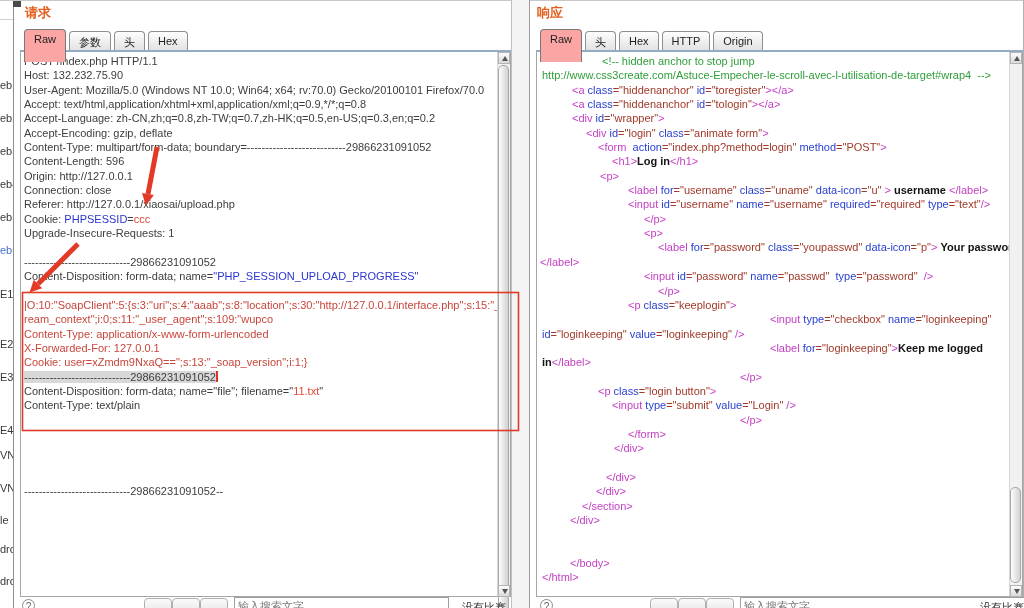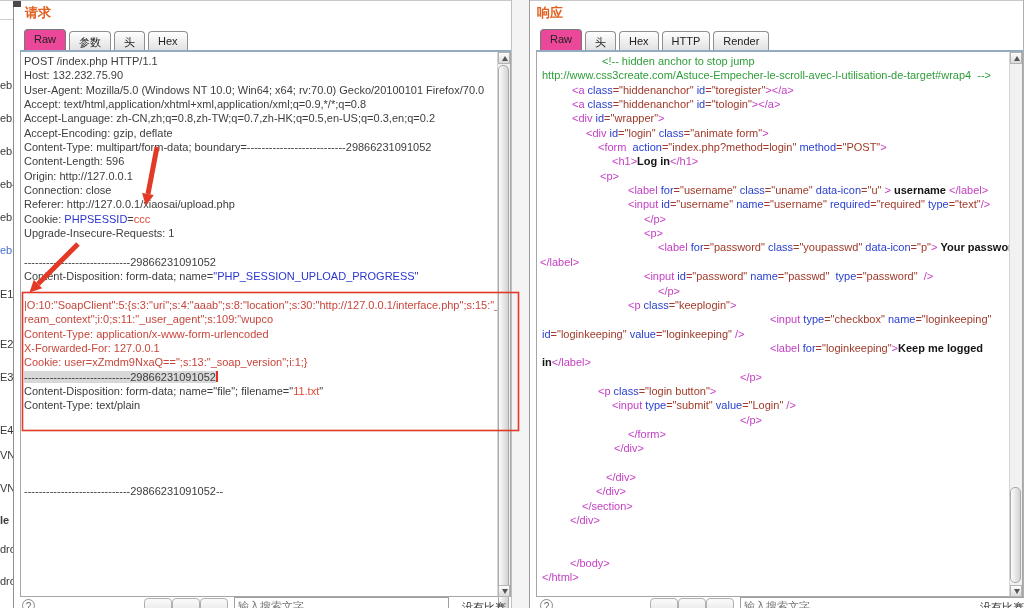--- a/index.html
+++ b/index.html
@@ -2,35 +2,35 @@
 <html><head>
 <meta charset="utf-8">
 <style>
   html,body{margin:0;padding:0}
   body{width:1024px;height:608px;position:relative;overflow:hidden;background:#fff;
        font-family:"Liberation Sans",sans-serif;}
   
   .bg-strip{position:absolute;left:0;top:0;width:13px;height:608px;background:#fff;overflow:hidden;border-right:1px solid #8f8f8f;}
   .bg-strip .itm{position:absolute;left:0;font-size:11px;color:#3a3a3a;white-space:nowrap;}
   .bg-strip .itm.blue{color:#4a6fd0}
-  .bg-strip .itm.bold{font-weight:bold}
+  .bg-strip .itm.bold{font-weight:normal}
   .bg-strip .hr{position:absolute;left:0;top:19px;width:13px;height:1px;background:#cfcfcf}
   .chrome-blob{position:absolute;left:13px;top:0;width:8px;height:7px;background:#4a4a4a}
   .top-line{position:absolute;left:0;top:0;width:1024px;height:1px;background:#c8c8c8}
   .right-line{position:absolute;left:1023px;top:0;width:1px;height:608px;background:#b0b0b0}
   .divider-l{position:absolute;left:511px;top:0;width:1px;height:608px;background:#c0c0c0}
   .divider-gap{position:absolute;left:512px;top:0;width:17px;height:608px;background:#f4f4f4}
   .divider-r{position:absolute;left:529px;top:0;width:1px;height:608px;background:#9b9b9b}
   
   .panel-title{position:absolute;top:4px;font-size:13px;font-weight:bold;color:#e2601f;}
   .tabs{position:absolute;top:30px;height:20px;display:flex;gap:3px;z-index:2}
   .tab{box-sizing:border-box;height:19px;margin-top:1px;padding:3px 9px 0;font-size:11px;color:#222;
        background:linear-gradient(#fefefe,#e2e2e2);border:1px solid #8f8f8f;border-bottom:none;
        border-radius:4px 4px 0 0;white-space:nowrap;}
-  .tab.sel{height:21px;margin-top:-1px;background:#ec4899;border-color:#787878;position:relative;z-index:3;}
+  .tab.sel{height:33px;margin-top:-1px;background:#fca5a5;border-color:#787878;position:relative;z-index:3;}
   .editor{position:absolute;top:50px;height:547px;box-sizing:border-box;background:#fff;
           border:1px solid #a6a6a6;border-top:2px solid #93acc4;}
   .editor .content{position:absolute;left:0;top:0;right:13px;bottom:0;overflow:hidden;
           padding:2px 0 0 3px;font-size:11px;line-height:14.35px;white-space:pre;}
   .code-line{height:14.35px;}
   .s-p{color:#3d3d3d}.s-b{color:#2b35cf}.s-r{color:#e04937}.s-m{color:#c8463c}
   .s-c{color:#2f9e3a;}.s-t{color:#c43fc4}.s-a{color:#2b40d0}
   .s-v{color:#a03a2a}.s-x{color:#141414;font-weight:bold}
   .hl-span{background:#d8d8d8}
   .caret{display:inline-block;width:2px;height:11px;background:#e03226;vertical-align:-1px}
@@ -114,21 +114,21 @@
   </div>
 </div>
 
 <div>
   <div class="panel-title" style="left:537px">响应</div>
   <div class="tabs" style="left:540px" id="resp-tabs">
       <div class="tab sel">Raw</div>
       <div class="tab">头</div>
       <div class="tab">Hex</div>
       <div class="tab">HTTP</div>
-      <div class="tab">Render</div>
+      <div class="tab">Origin</div>
     </div>
   <div class="editor" style="left:536px;width:487px">
     <div class="content" id="resp-content"><div class="code-line" style="padding-left: 62px;"><span class="s-c">&lt;!-- hidden anchor to stop jump</span></div><div class="code-line" style="padding-left: 2px;"><span class="s-c">http://www.css3create.com/Astuce-Empecher-le-scroll-avec-l-utilisation-de-target#wrap4  --&gt;</span></div><div class="code-line" style="padding-left: 32px;"><span class="s-t">&lt;a </span><span class="s-a">class</span><span class="s-v">="hiddenanchor" </span><span class="s-a">id</span><span class="s-v">="toregister"</span><span class="s-t">&gt;&lt;/a&gt;</span></div><div class="code-line" style="padding-left: 32px;"><span class="s-t">&lt;a </span><span class="s-a">class</span><span class="s-v">="hiddenanchor" </span><span class="s-a">id</span><span class="s-v">="tologin"</span><span class="s-t">&gt;&lt;/a&gt;</span></div><div class="code-line" style="padding-left: 32px;"><span class="s-t">&lt;div </span><span class="s-a">id</span><span class="s-v">="wrapper"</span><span class="s-t">&gt;</span></div><div class="code-line" style="padding-left: 46px;"><span class="s-t">&lt;div </span><span class="s-a">id</span><span class="s-v">="login" </span><span class="s-a">class</span><span class="s-v">="animate form"</span><span class="s-t">&gt;</span></div><div class="code-line" style="padding-left: 58px;"><span class="s-t">&lt;form  </span><span class="s-a">action</span><span class="s-v">="index.php?method=login" </span><span class="s-a">method</span><span class="s-v">="POST"</span><span class="s-t">&gt;</span></div><div class="code-line" style="padding-left: 72px;"><span class="s-t">&lt;h1&gt;</span><span class="s-x">Log in</span><span class="s-t">&lt;/h1&gt;</span></div><div class="code-line" style="padding-left: 60px;"><span class="s-t">&lt;p&gt;</span></div><div class="code-line" style="padding-left: 88px;"><span class="s-t">&lt;label </span><span class="s-a">for</span><span class="s-v">="username" </span><span class="s-a">class</span><span class="s-v">="uname" </span><span class="s-a">data-icon</span><span class="s-v">="u"</span><span class="s-t"> &gt; </span><span class="s-x">username</span><span class="s-t"> &lt;/label&gt;</span></div><div class="code-line" style="padding-left: 88px;"><span class="s-t">&lt;input </span><span class="s-a">id</span><span class="s-v">="username" </span><span class="s-a">name</span><span class="s-v">="username" </span><span class="s-a">required</span><span class="s-v">="required" </span><span class="s-a">type</span><span class="s-v">="text"</span><span class="s-t">/&gt;</span></div><div class="code-line" style="padding-left: 104px;"><span class="s-t">&lt;/p&gt;</span></div><div class="code-line" style="padding-left: 104px;"><span class="s-t">&lt;p&gt;</span></div><div class="code-line" style="padding-left: 118px;"><span class="s-t">&lt;label </span><span class="s-a">for</span><span class="s-v">="password" </span><span class="s-a">class</span><span class="s-v">="youpasswd" </span><span class="s-a">data-icon</span><span class="s-v">="p"</span><span class="s-t">&gt; </span><span class="s-x">Your password</span></div><div class="code-line"><span class="s-t">&lt;/label&gt;</span></div><div class="code-line" style="padding-left: 104px;"><span class="s-t">&lt;input </span><span class="s-a">id</span><span class="s-v">="password" </span><span class="s-a">name</span><span class="s-v">="passwd"  </span><span class="s-a">type</span><span class="s-v">="password"</span><span class="s-t">  /&gt;</span></div><div class="code-line" style="padding-left: 118px;"><span class="s-t">&lt;/p&gt;</span></div><div class="code-line" style="padding-left: 88px;"><span class="s-t">&lt;p </span><span class="s-a">class</span><span class="s-v">="keeplogin"</span><span class="s-t">&gt;</span></div><div class="code-line" style="padding-left: 230px;"><span class="s-t">&lt;input </span><span class="s-a">type</span><span class="s-v">="checkbox" </span><span class="s-a">name</span><span class="s-v">="loginkeeping"</span></div><div class="code-line" style="padding-left: 2px;"><span class="s-a">id</span><span class="s-v">="loginkeeping" </span><span class="s-a">value</span><span class="s-v">="loginkeeping"</span><span class="s-t"> /&gt;</span></div><div class="code-line" style="padding-left: 230px;"><span class="s-t">&lt;label </span><span class="s-a">for</span><span class="s-v">="loginkeeping"</span><span class="s-t">&gt;</span><span class="s-x">Keep me logged</span></div><div class="code-line" style="padding-left: 2px;"><span class="s-x">in</span><span class="s-t">&lt;/label&gt;</span></div><div class="code-line" style="padding-left: 200px;"><span class="s-t">&lt;/p&gt;</span></div><div class="code-line" style="padding-left: 58px;"><span class="s-t">&lt;p </span><span class="s-a">class</span><span class="s-v">="login button"</span><span class="s-t">&gt;</span></div><div class="code-line" style="padding-left: 72px;"><span class="s-t">&lt;input </span><span class="s-a">type</span><span class="s-v">="submit" </span><span class="s-a">value</span><span class="s-v">="Login"</span><span class="s-t"> /&gt;</span></div><div class="code-line" style="padding-left: 200px;"><span class="s-t">&lt;/p&gt;</span></div><div class="code-line" style="padding-left: 88px;"><span class="s-t">&lt;/form&gt;</span></div><div class="code-line" style="padding-left: 74px;"><span class="s-t">&lt;/div&gt;</span></div><div class="code-line">&nbsp;</div><div class="code-line" style="padding-left: 66px;"><span class="s-t">&lt;/div&gt;</span></div><div class="code-line" style="padding-left: 56px;"><span class="s-t">&lt;/div&gt;</span></div><div class="code-line" style="padding-left: 42px;"><span class="s-t">&lt;/section&gt;</span></div><div class="code-line" style="padding-left: 30px;"><span class="s-t">&lt;/div&gt;</span></div><div class="code-line">&nbsp;</div><div class="code-line">&nbsp;</div><div class="code-line" style="padding-left: 30px;"><span class="s-t">&lt;/body&gt;</span></div><div class="code-line" style="padding-left: 2px;"><span class="s-t">&lt;/html&gt;</span></div></div>
     <div class="vscroll">
       <div class="sbtn" style="top:0">
           <span class="tri-up"></span>
         </div>
       <div class="sthumb" style="top:435px;height:96px"></div>
       <div class="sbtn" style="top:533px">
           <span class="tri-dn"></span>

